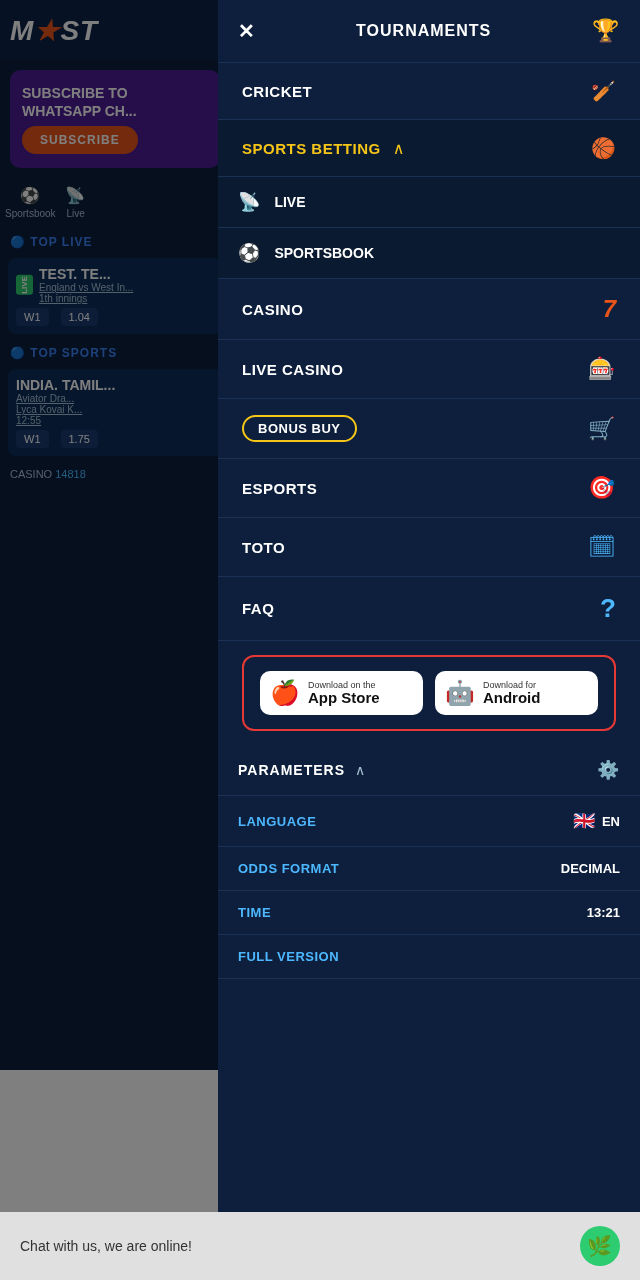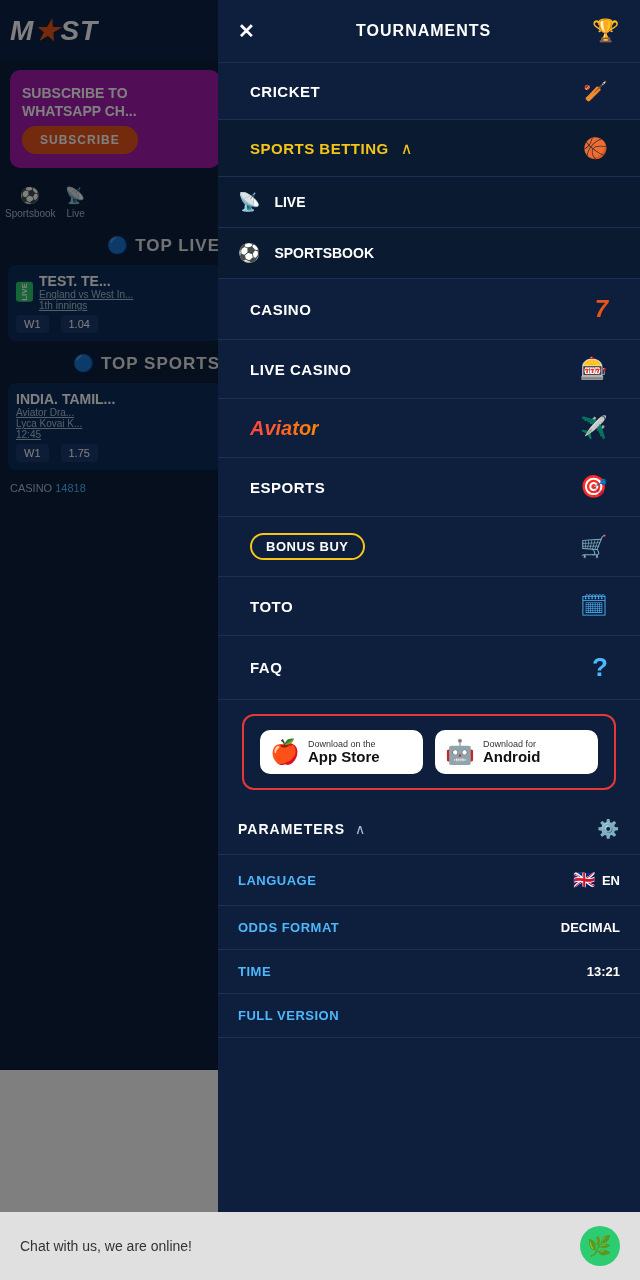--- a/index.html
+++ b/index.html
@@ -41,21 +41,21 @@
     }
     .logo-star {
       display: inline-block;
       color: #e8541a;
       font-size: 28px;
     }
 
     
     .subscribe-card {
       margin: 10px;
-      background: #a21caf;
+      background: #4c1d95;
       border-radius: 10px;
       padding: 14px 12px;
       color: white;
     }
     .subscribe-card h3 {
       font-size: 14px;
       font-weight: bold;
       margin-bottom: 6px;
       line-height: 1.3;
     }
@@ -90,26 +90,25 @@
       color: #a8c0d6;
       font-size: 10px;
       gap: 3px;
     }
     .nav-item .icon {
       font-size: 16px;
     }
 
     
     .section-title {
-      color: #e5e5e5;
-      font-size: 17px;
+      color: #3b82f6;
+      font-size: 12px;
       font-weight: bold;
       padding: 8px 10px 5px;
       letter-spacing: 1px;
-      text-align: right;
     }
     .match-card {
       background: #0d2e5a;
       margin: 4px 8px;
       border-radius: 8px;
       padding: 8px;
     }
     .match-top {
       display: flex;
       align-items: center;
@@ -210,21 +209,21 @@
     .trophy-icon {
       color: #4db8ff;
       font-size: 22px;
     }
 
     
     .menu-item {
       display: flex;
       align-items: center;
       justify-content: space-between;
-      padding: 16px 32px;
+      padding: 16px 24px;
       border-bottom: 1px solid #1a3055;
       cursor: pointer;
     }
     .menu-left {
       display: flex;
       align-items: center;
       gap: 12px;
     }
     .menu-label {
       color: white;
@@ -473,21 +472,21 @@
 
   <div class="section-title">
     <span>🔵 TOP SPORTS</span>
   </div>
   <div class="match-card">
     <div class="match-top">
       <div class="match-info">
         <div class="match-name">INDIA. TAMIL...</div>
         <div class="match-detail">Aviator Dra...</div>
         <div class="match-detail">Lyca Kovai K...</div>
-        <div class="match-detail">12:45</div>
+        <div class="match-detail">12:55</div>
       </div>
     </div>
     <div class="odds-row">
       <button class="odd-btn">W1</button>
       <button class="odd-btn">1.75</button>
     </div>
   </div>
 
   <div class="casino-label">
     <span>CASINO</span>
@@ -541,39 +540,33 @@
     <span class="casino-7">7</span>
   </div>
 
   <div class="menu-item">
     <div class="menu-left">
       <span class="menu-label">LIVE CASINO</span>
     </div>
     <span style="color:#4db8ff; font-size:22px;">🎰</span>
   </div>
 
+
   <div class="menu-item">
     <div class="menu-left">
-      <span class="aviator-text">Aviator</span>
-    </div>
-    <span style="font-size:22px; filter: hue-rotate(320deg);">✈️</span>
+      <span class="bonus-buy-badge">BONUS BUY</span>
+    </div>
+    <span class="cart-icon">🛒</span>
   </div>
 
   <div class="menu-item">
     <div class="menu-left">
       <span class="menu-label">ESPORTS</span>
     </div>
     <span style="color:#4db8ff; font-size:22px;">🎯</span>
-  </div>
-
-  <div class="menu-item">
-    <div class="menu-left">
-      <span class="bonus-buy-badge">BONUS BUY</span>
-    </div>
-    <span class="cart-icon">🛒</span>
   </div>
 
   <div class="menu-item">
     <div class="menu-left">
       <span class="menu-label">TOTO</span>
     </div>
     <span style="color:#4db8ff; font-size:22px;">🗓</span>
   </div>
 
   <div class="menu-item">

